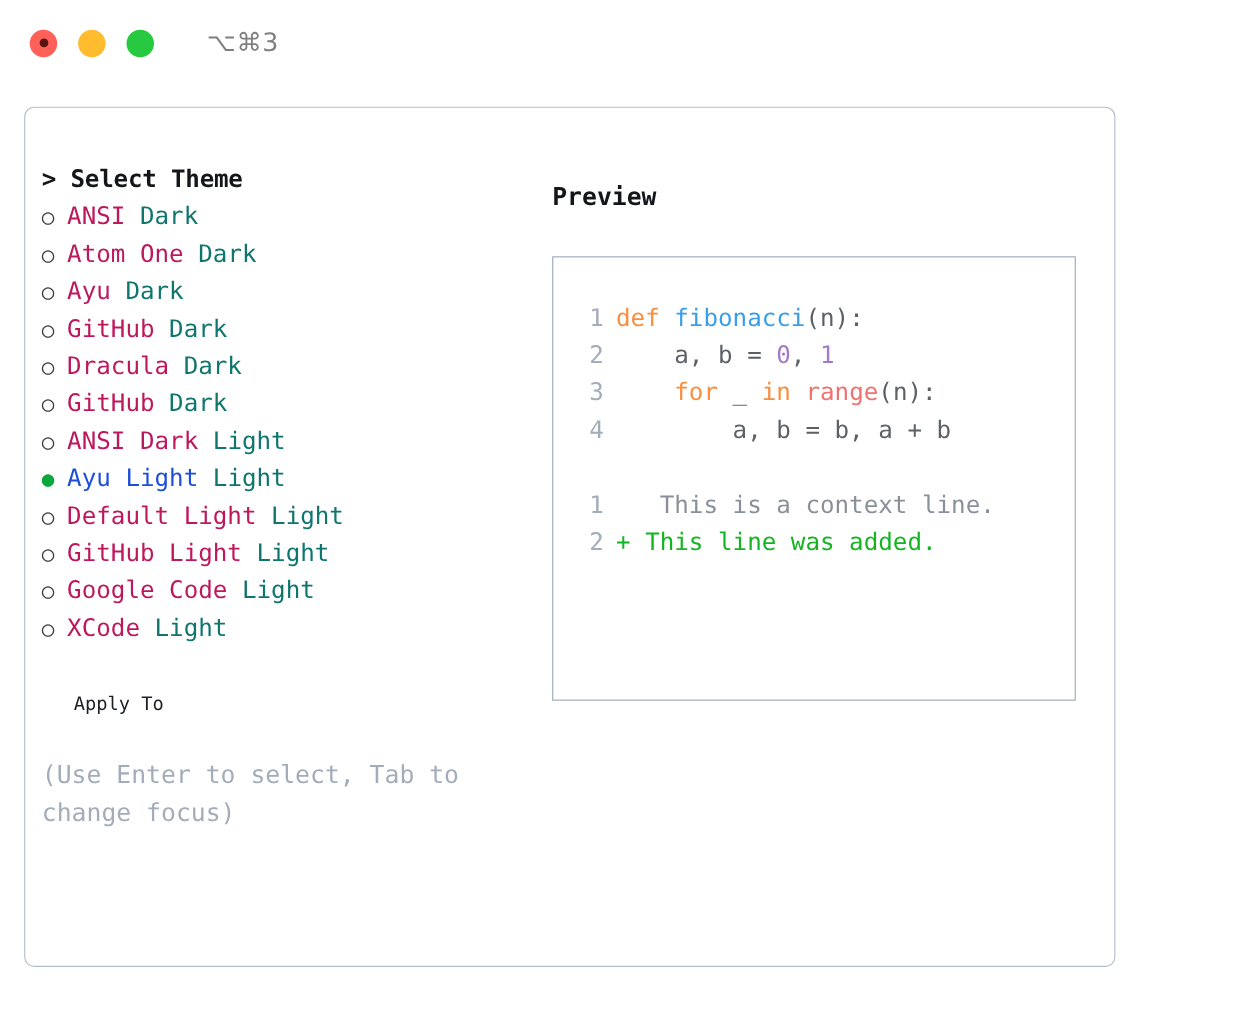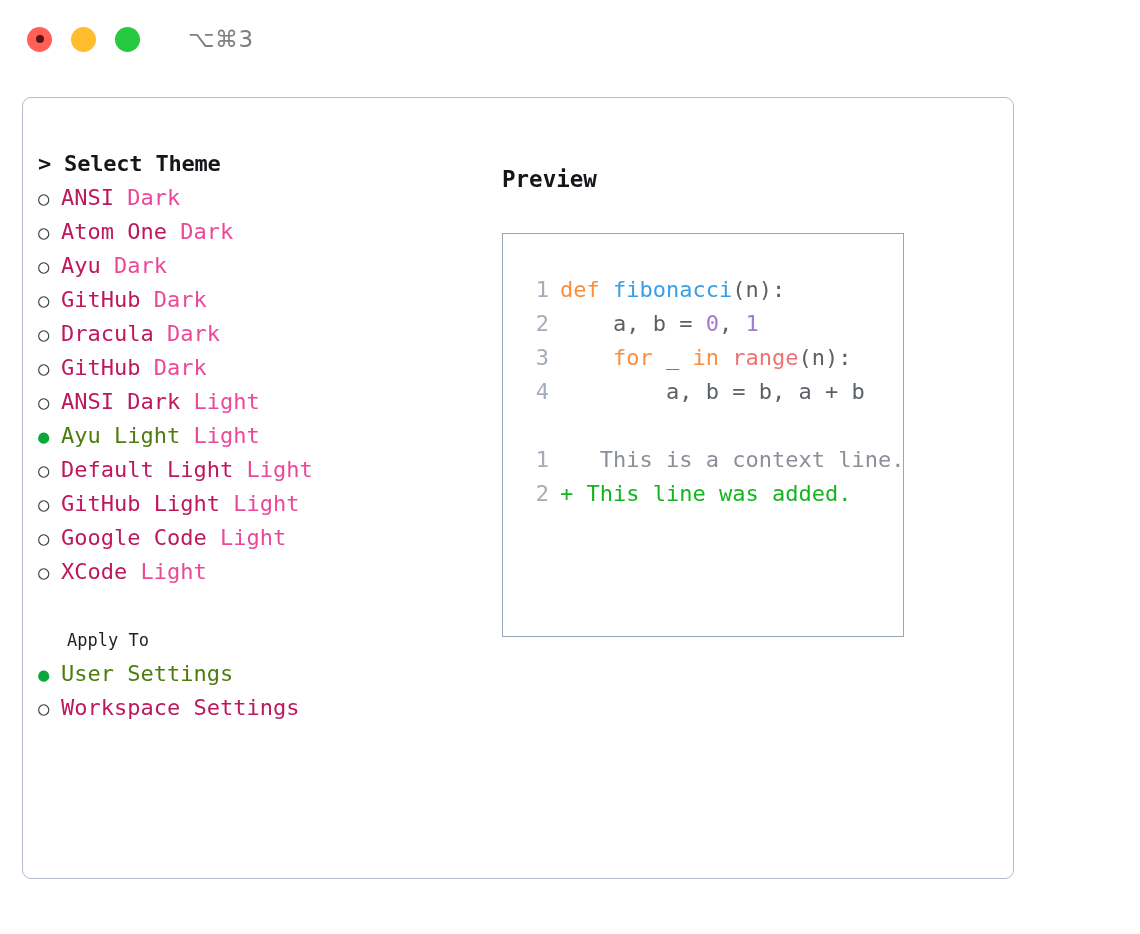--- a/index.html
+++ b/index.html
@@ -90,22 +90,22 @@
     font-weight: bold;
     color: #14161a;
     letter-spacing: -0.2px;
   }
 
   .marker { display: inline-block; width: 23px; }
   .dot-hollow::before { content: "\25CB"; color: #3a3d42; font-size: 19px; }
   .dot-filled::before { content: "\25CF"; color: #0aa83c; font-size: 19px; }
 
   .name     { color: #be185d; }
-  .name.sel { color: #4d7c0f; }
-  .variant  { color: #ec4899; }
+  .name.sel { color: #1d4ed8; }
+  .variant  { color: #0f766e; }
 
   .section-head {
     font-size: 17px;
     line-height: 34px;
     white-space: pre;
     color: #1d2024;
     padding-left: 29px;
   }
 
   .hint {
@@ -128,21 +128,21 @@
   }
   .preview-title {
     font-size: 22.5px;
     line-height: 34px;
     font-weight: bold;
     color: #14161a;
     white-space: pre;
   }
   .preview-box {
     margin-top: 37px;
-    width: 402px;
+    width: 476px;
     height: 404px;
     border: 1.8px solid #9aa6b6;
     box-sizing: border-box;
     background: #ffffff;
     padding: 39px 0 0 16px;
   }
 
   .code-line {
     font-size: 22px;
     line-height: 34px;
@@ -202,25 +202,22 @@
         <div class="row"><span class="marker dot-hollow"></span><span class="name">Default Light</span><span class="variant"> </span><span class="variant">Light</span></div>
         <div class="row"><span class="marker dot-hollow"></span><span class="name">GitHub Light</span><span class="variant"> </span><span class="variant">Light</span></div>
         <div class="row"><span class="marker dot-hollow"></span><span class="name">Google Code</span><span class="variant"> </span><span class="variant">Light</span></div>
         <div class="row"><span class="marker dot-hollow"></span><span class="name">XCode</span><span class="variant"> </span><span class="variant">Light</span></div>
       </div>
 
       <div class="spacer-lg"></div>
 
       <div class="section-head">Apply To</div>
 
-      <div>
-        <div class="row"><span class="marker dot-filled"></span><span class="name sel">User Settings</span></div>
-        <div class="row"><span class="marker dot-hollow"></span><span class="name">Workspace Settings</span></div>
-      </div>
-
+
+      <div class="hint">(Use Enter to select, Tab to change focus)</div>
     </div>
 
     <div class="right-col">
       <div class="preview-title">Preview</div>
 
       <div class="preview-box">
 
         <div>
           <div class="code-line"><span class="ln">1</span><span class="kw">def </span><span class="fn">fibonacci</span><span class="pun">(n):</span></div>
           <div class="code-line"><span class="ln">2</span><span class="pun">    a, b = </span><span class="num">0</span><span class="pun">, </span><span class="num">1</span></div>

